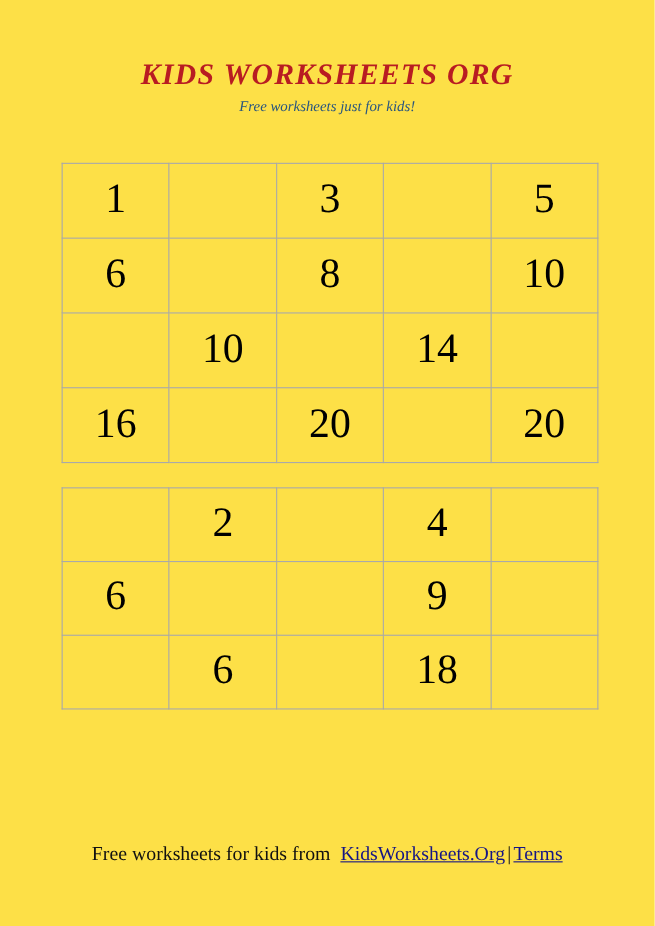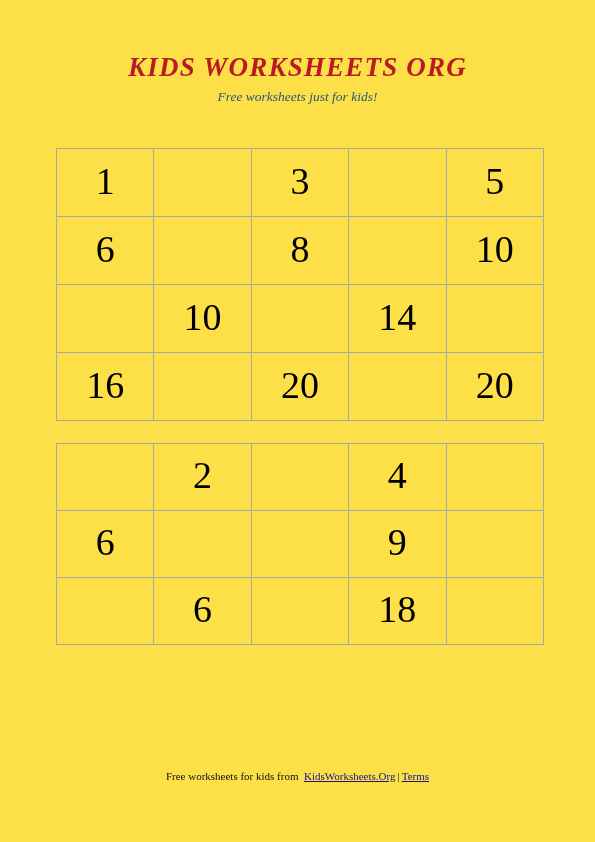--- a/index.html
+++ b/index.html
@@ -76,21 +76,21 @@
   .grid.grid-1 td { height: 63px; }
 
   
   .footer {
     position: absolute;
     left: 0;
     top: 768px;
     width: 595px;
     text-align: center;
     font-family: "Liberation Serif", "DejaVu Serif", serif;
-    font-size: 11px;
+    font-size: 18px;
     line-height: 16px;
     color: #111111;
     white-space: nowrap;
   }
   .footer .f-text { color: #111111; }
   .footer .f-link {
     color: #151585;
     text-decoration: underline;
     cursor: pointer;
   }

